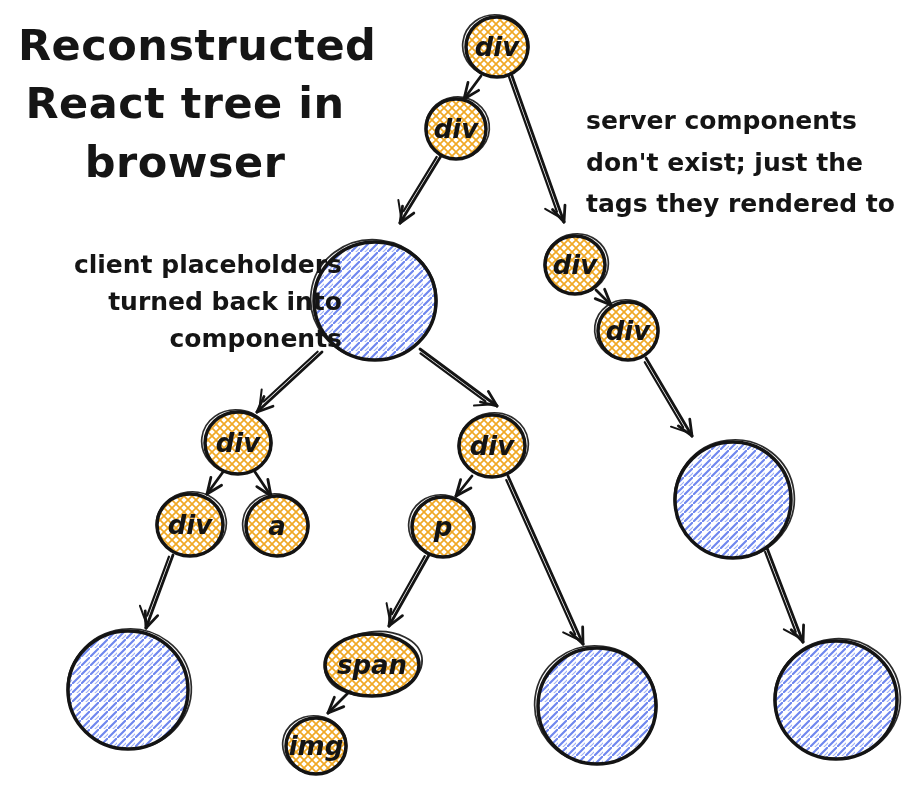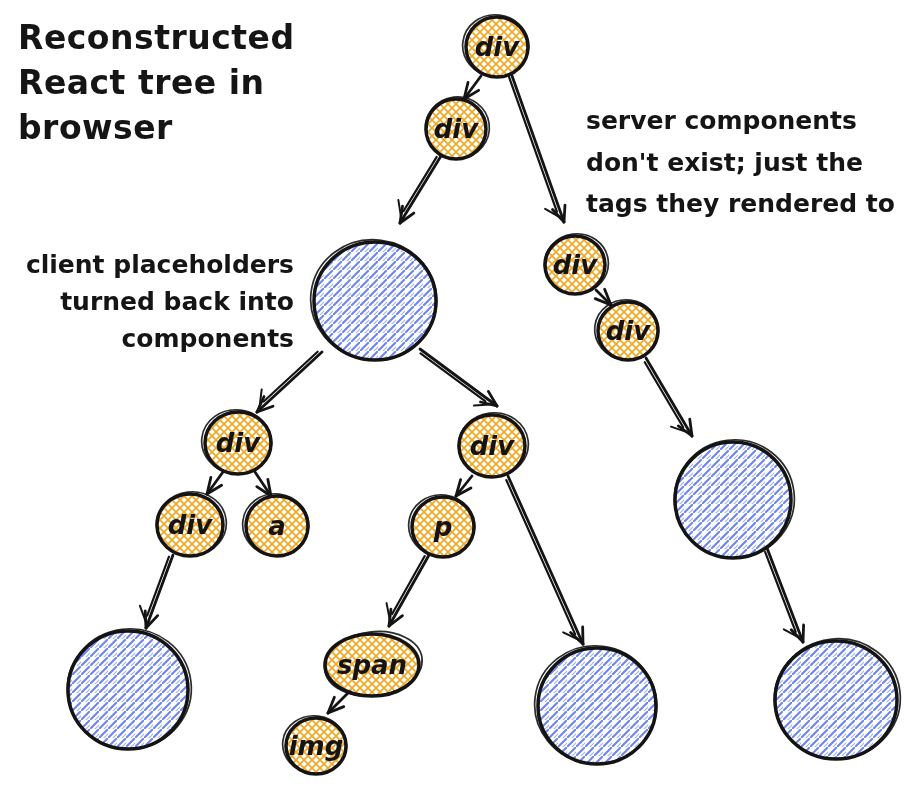--- a/index.html
+++ b/index.html
@@ -14,29 +14,31 @@
   .stage svg { position: absolute; left: 0; top: 0; }
   .note {
     position: absolute;
     white-space: pre-line;
     color: #151515;
     font-family: "DejaVu Sans", sans-serif;
     font-weight: bold;
   }
   .note.title {
     left: 18px; top: 16px; width: 334px;
-    font-size: 33px;
+    text-align: center;
+    font-size: 43px;
     line-height: 1.36;
     letter-spacing: 0.5px;
   }
   .note.client-note {
     left: 0px; top: 246px; width: 294px;
     text-align: right;
     font-size: 25px;
     line-height: 1.48;
+    padding-left: 48px;
   }
   .note.server-note {
     left: 586px; top: 100px; width: 345px;
     text-align: left;
     font-size: 25px;
     line-height: 1.66;
   }
 </style>
 </head>
 <body>

